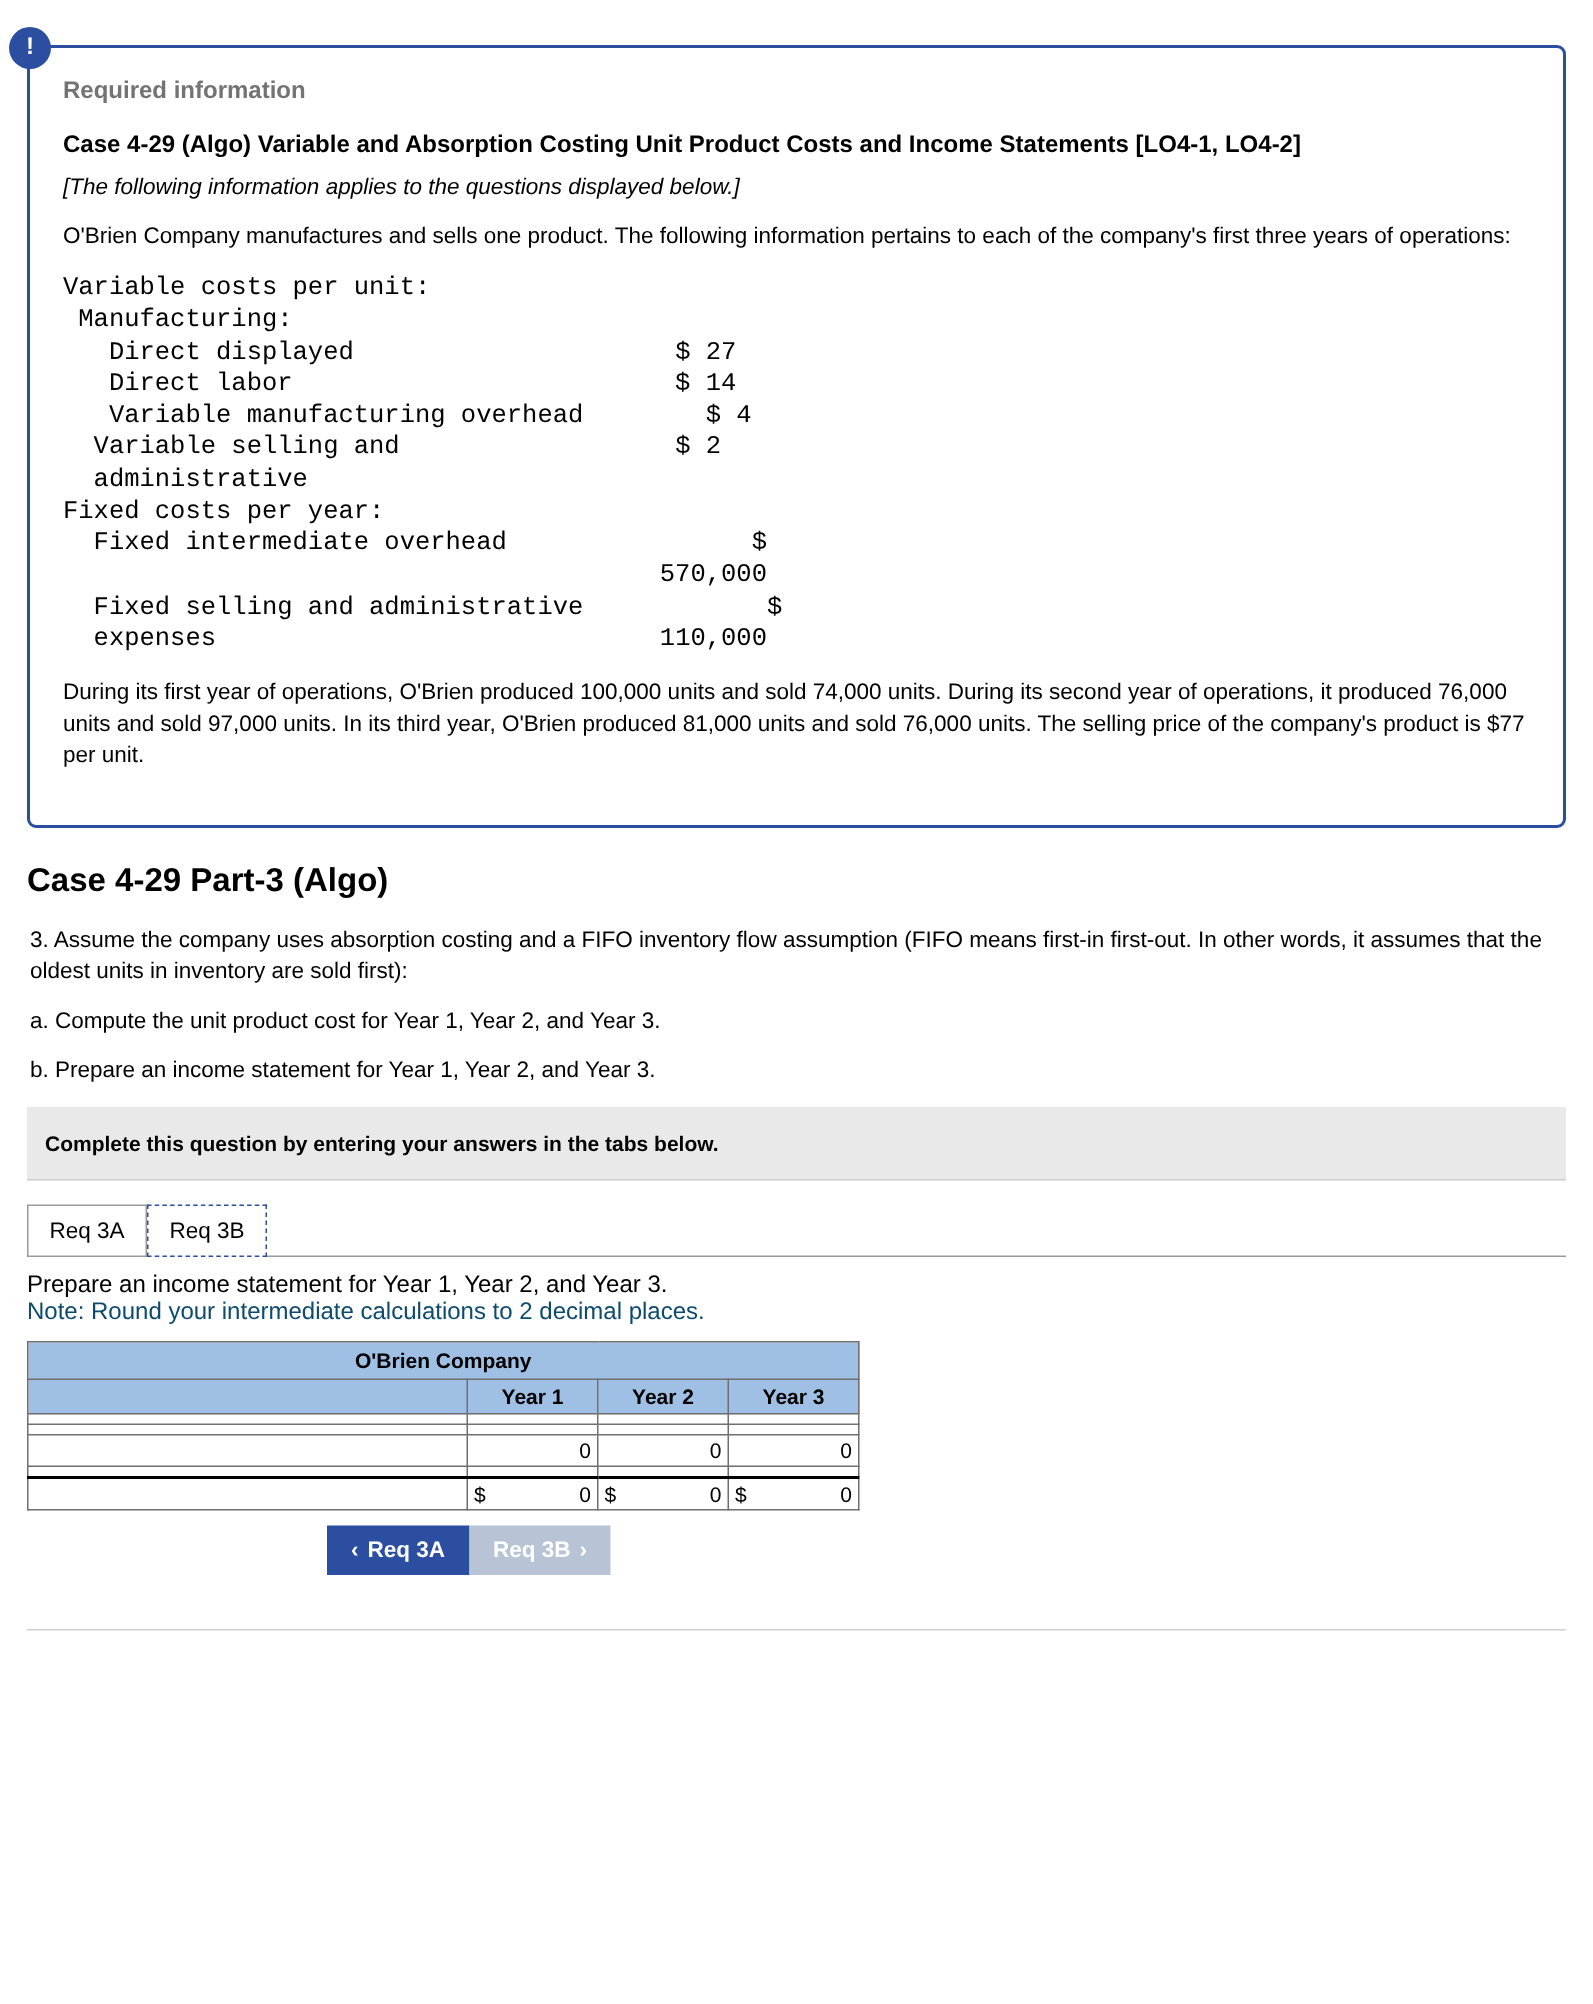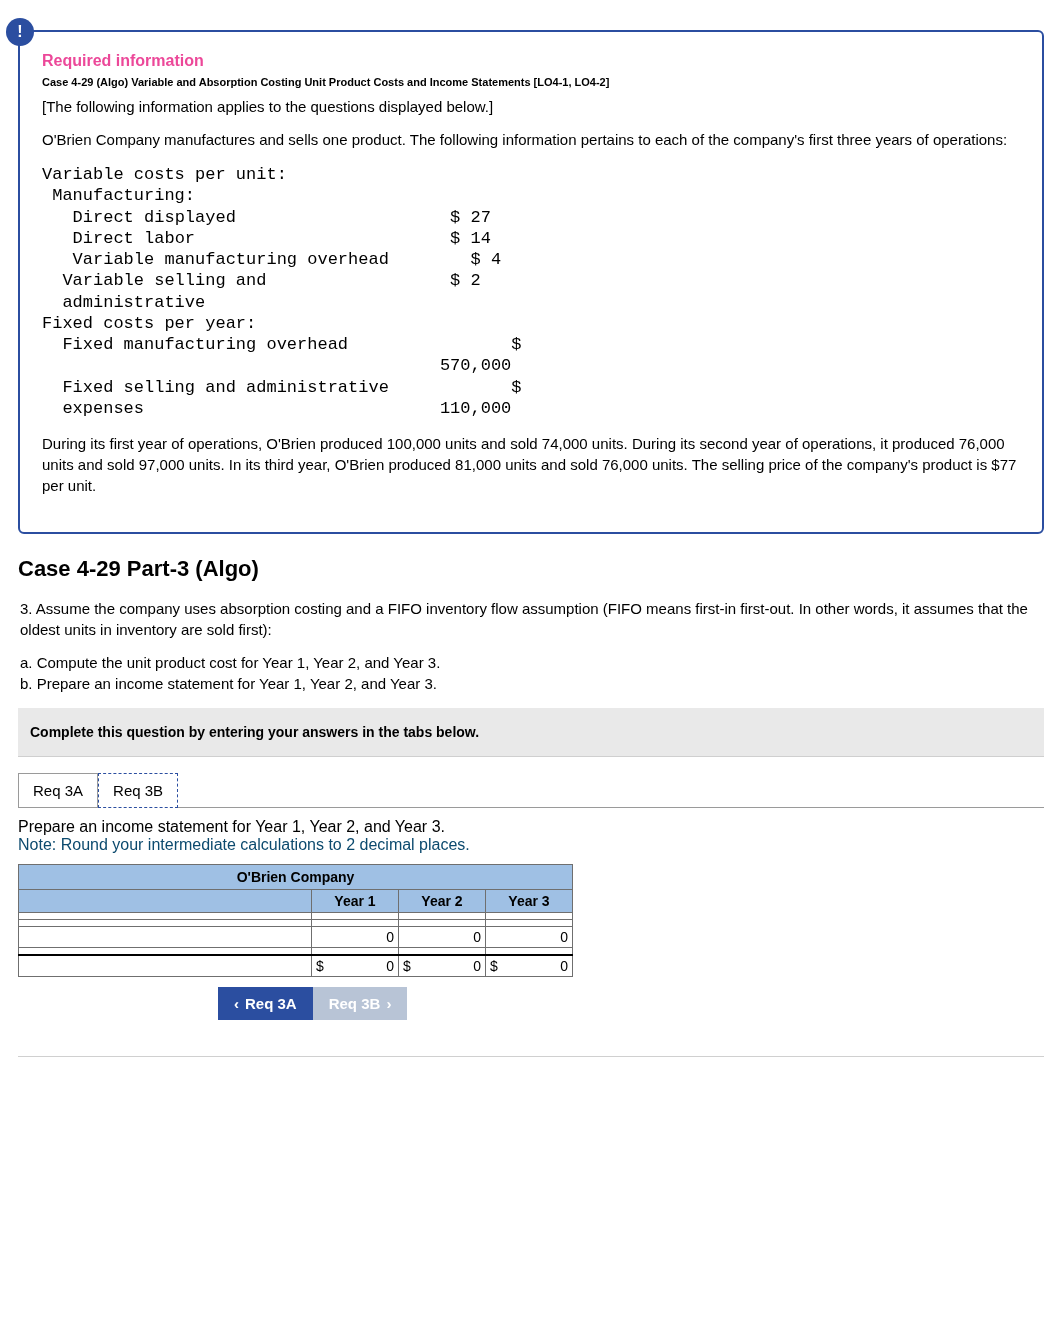--- a/index.html
+++ b/index.html
@@ -30,31 +30,32 @@
     background: #2b4ea0;
     color: #fff;
     border-radius: 50%;
     font-weight: bold;
     display: flex;
     align-items: center;
     justify-content: center;
     font-size: 16px;
   }
   .req-info-title {
-    color: #ec4899;
-    font-weight: bold;
-    font-size: 16px;
-    margin-bottom: 6px;
+    color: #737373;
+    font-weight: bold;
+    font-size: 16px;
+    margin-bottom: 18px;
   }
   .case-title {
     font-weight: bold;
-    font-size: 11px;
+    font-size: 16px;
     margin-bottom: 10px;
   }
   .intro-italic {
+    font-style: italic;
     margin-bottom: 14px;
   }
   .body-para {
     margin: 8px 0 14px 0;
     line-height: 1.4;
   }
   .mono-block {
     font-family: "Courier New", monospace;
     font-size: 17px;
     white-space: pre;
@@ -183,33 +184,33 @@
     <div class="body-para">O'Brien Company manufactures and sells one product. The following information pertains to each of the company's first three years of operations:</div>
 
     <div class="mono-block"><span>Variable costs per unit:</span>
  <span>Manufacturing:</span>
    <span>Direct displayed</span>                     <span>$ 27</span>
    <span>Direct labor</span>                         <span>$ 14</span>
    <span>Variable manufacturing overhead</span>        <span>$ 4</span>
   <span>Variable selling and</span>                  <span>$ 2</span>
   <span>administrative</span>
 <span>Fixed costs per year:</span>
-  <span>Fixed manufacturing overhead</span>                <span>$</span>
+  <span>Fixed intermediate overhead</span>                <span>$</span>
                                        <span>570,000</span>
   <span>Fixed selling and administrative</span>            <span>$</span>
   <span>expenses</span>                             <span>110,000</span></div>
 
     <div class="body-para" style="margin-top:14px;">During its first year of operations, O'Brien produced 100,000 units and sold 74,000 units. During its second year of operations, it produced 76,000 units and sold 97,000 units. In its third year, O'Brien produced 81,000 units and sold 76,000 units. The selling price of the company's product is $77 per unit.</div>
   </div>
 
   <div class="part-title">Case 4-29 Part-3 (Algo)</div>
 
   <div class="question-text">3. Assume the company uses absorption costing and a FIFO inventory flow assumption (FIFO means first-in first-out. In other words, it assumes that the oldest units in inventory are sold first):</div>
   <div class="question-text" style="margin-top:12px;margin-bottom:0;">a.  Compute the unit product cost for Year 1, Year 2, and Year 3.</div>
-  <div class="question-text" style="margin-top:0;">b.  Prepare an income statement for Year 1, Year 2, and Year 3.</div>
+  <div class="question-text" style="margin-top:12px;">b.  Prepare an income statement for Year 1, Year 2, and Year 3.</div>
 
   <div class="instr-bar">Complete this question by entering your answers in the tabs below.</div>
 
   <div class="tabs-row">
     <div class="tab">Req 3A</div>
     <div class="tab active">Req 3B</div>
   </div>
   <div class="tab-underline"></div>
 
   <div class="tab-content">

